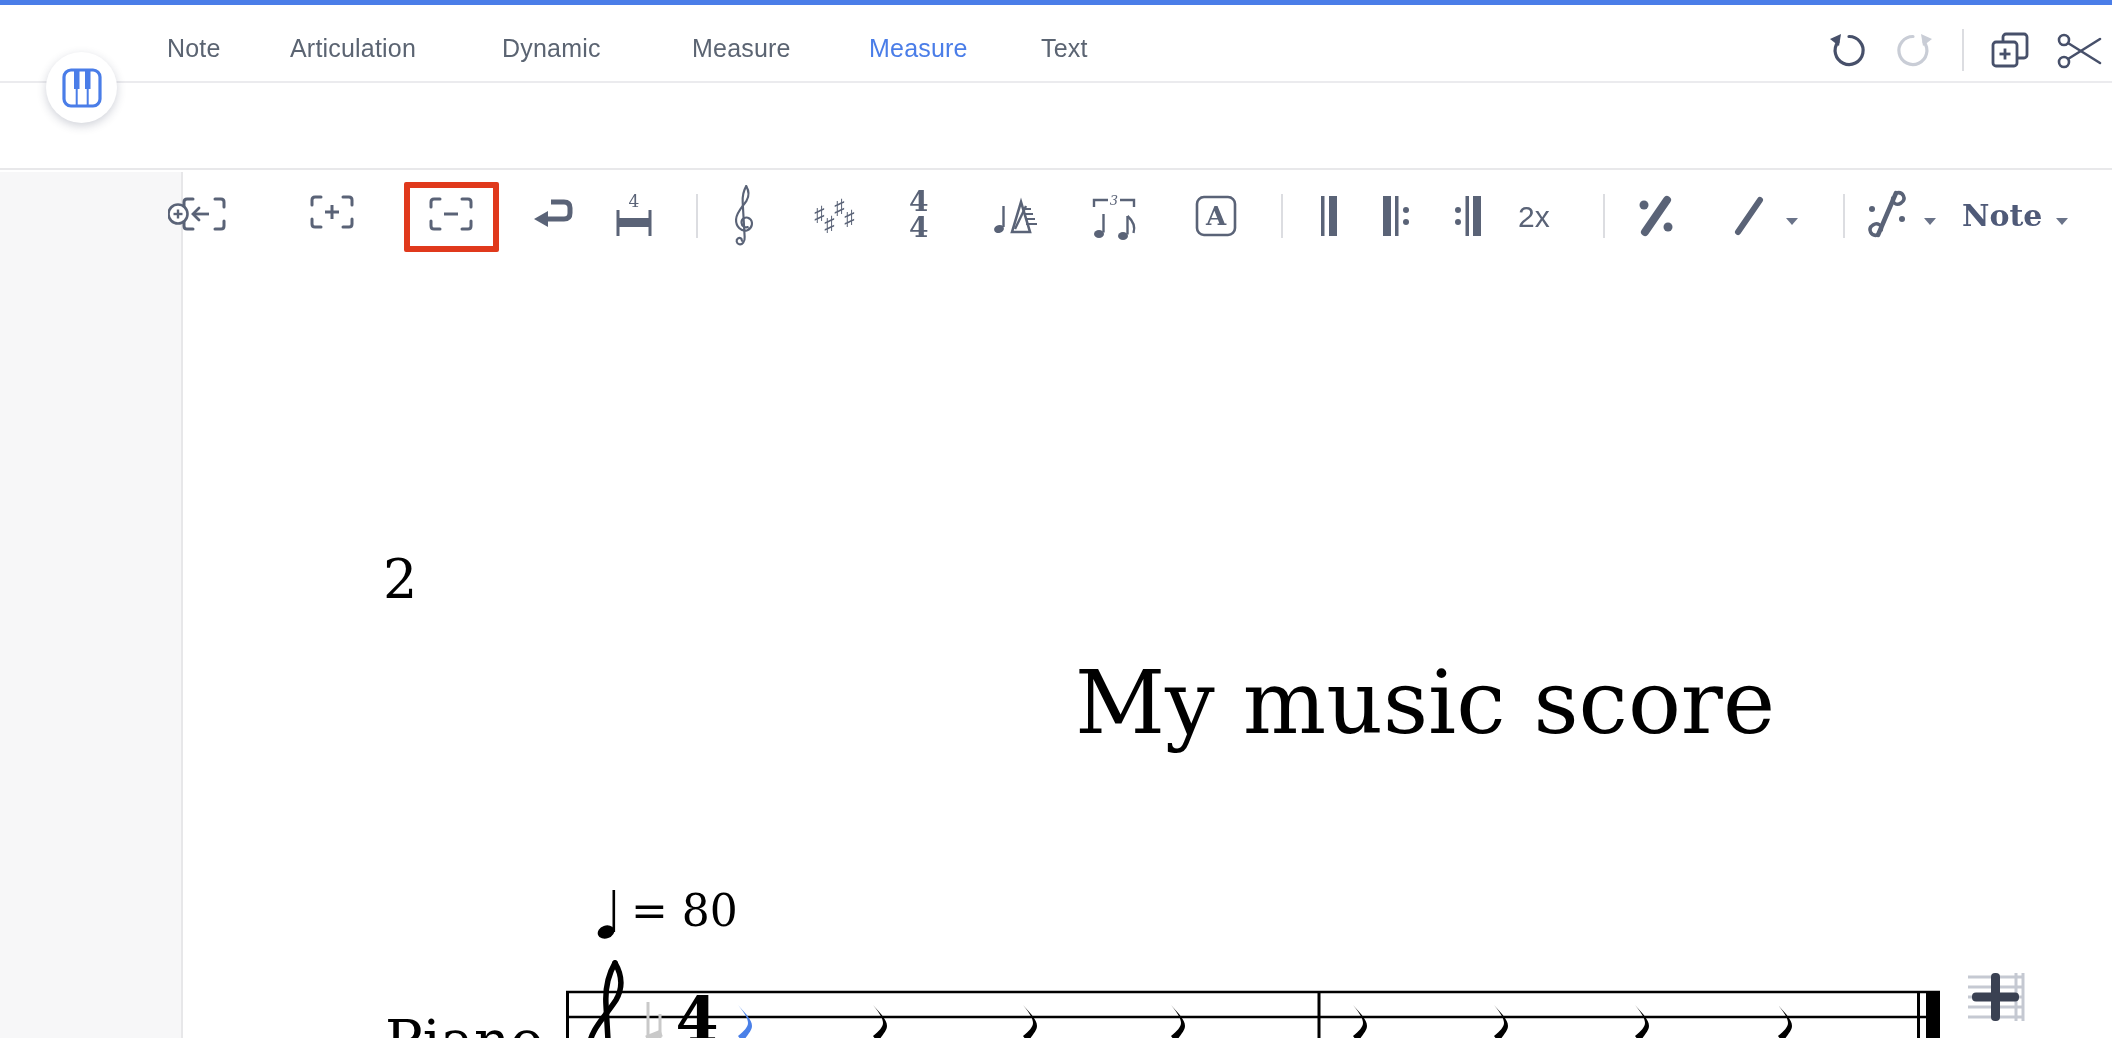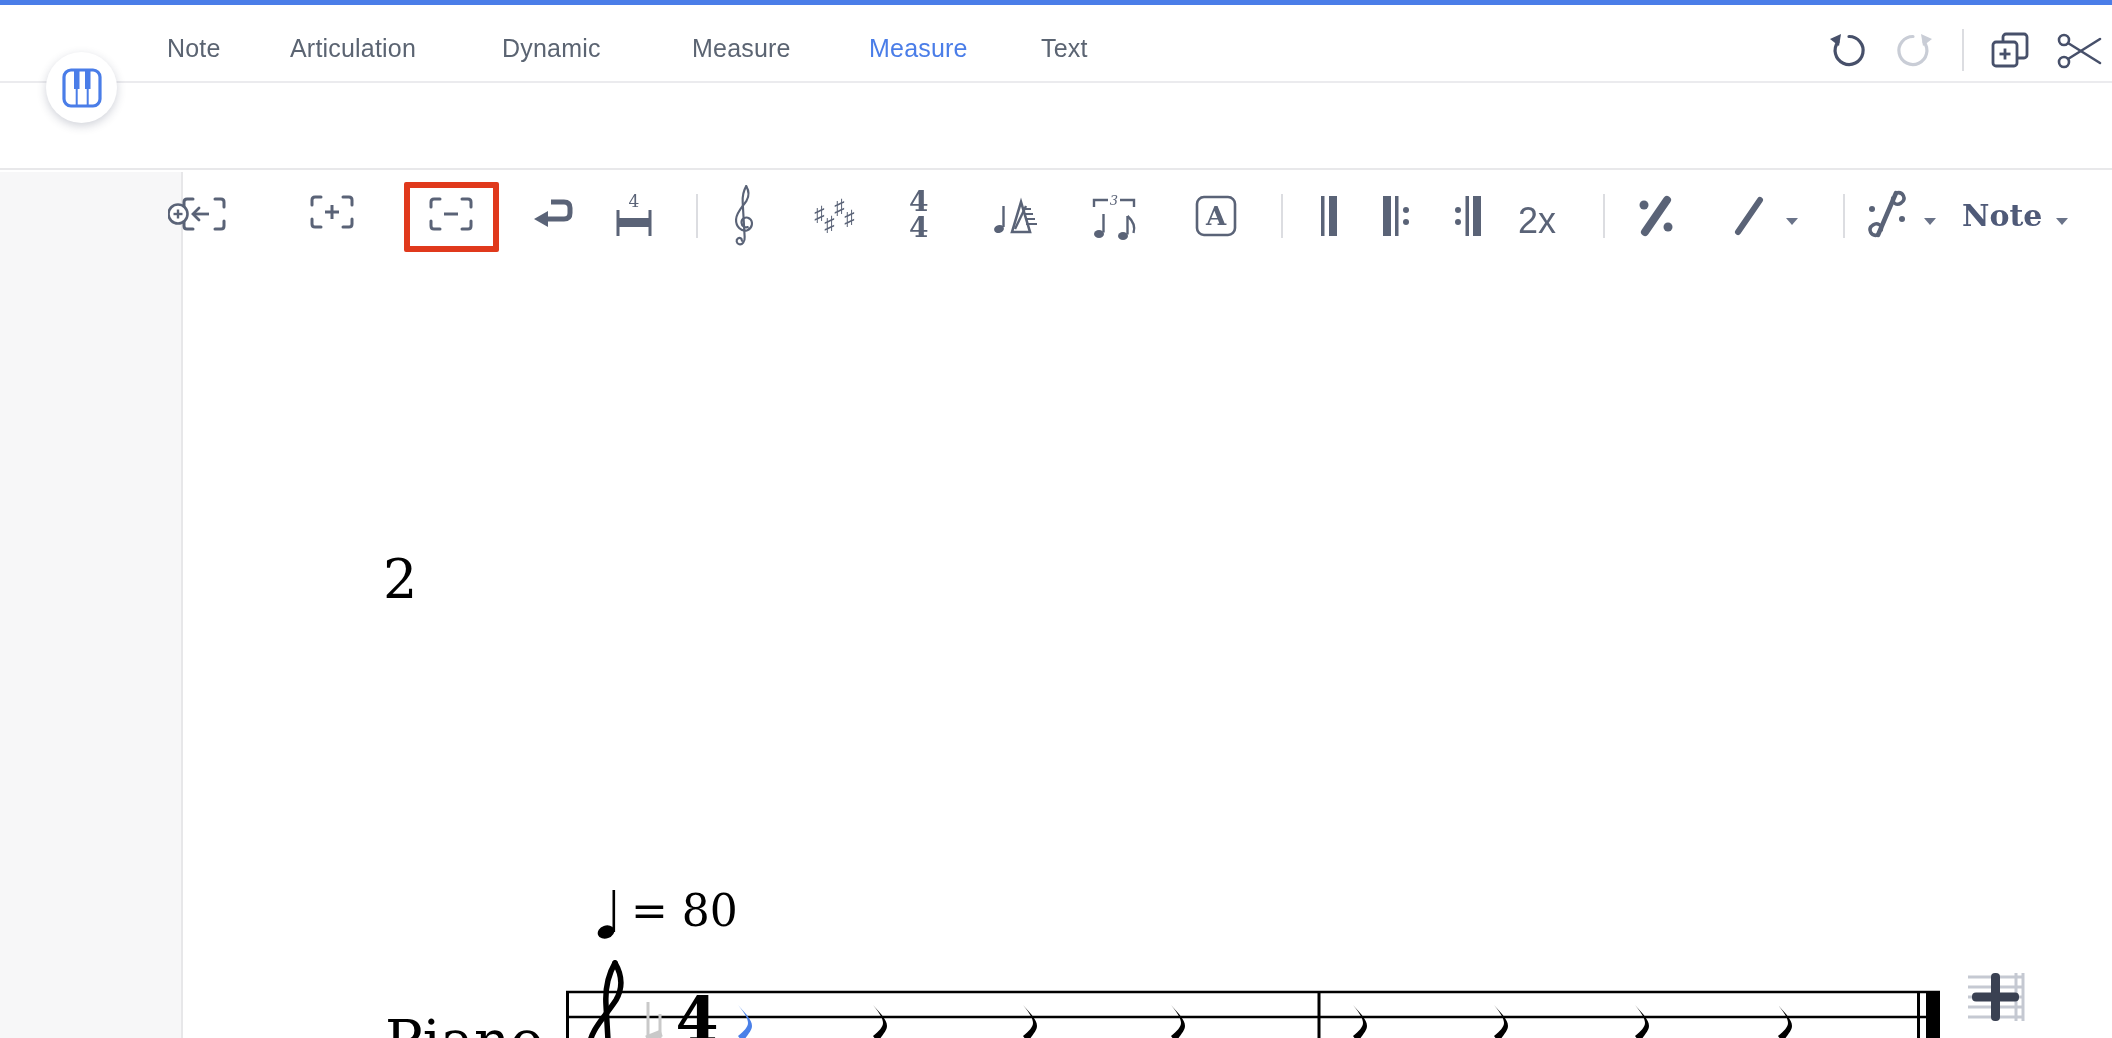--- a/index.html
+++ b/index.html
@@ -32,21 +32,21 @@
   .tbi { position:absolute; top:106px; color:#5a6377; cursor:pointer; }
   .tb-div { position:absolute; top:106px; width:2px; height:44px; background:#dcdde1; }
   .tb-insert{left:168px} .tb-add{left:310px} .tb-remove{left:429px; top:108px;}
   .tb-break{left:531px} .tb-mrest{left:612px}
   .div1{left:696px}
   .tb-clef{left:731px; top:95px;}
   .tb-keysig{left:812px} .tb-timesig{left:909px; top:101px;}
   .tb-metro{left:992px} .tb-triplet{left:1091px} .tb-textframe{left:1194px}
   .div2{left:1281px}
   .tb-dblbar{left:1316px} .tb-rptstart{left:1380px} .tb-rptend{left:1452px}
-  .tb-2x{left:1518px; top:112px; font-size:36px; color:#5a6377;}
+  .tb-2x{left:1518px; top:112px; font-size:30px; color:#5a6377;}
   .div3{left:1603px}
   .tb-rptmeasure{left:1633px} .tb-slash{left:1729px} .caret-slash{left:1784px; top:124px;}
   .div4{left:1843px}
   .tb-segno{left:1866px; top:100px;} .caret-segno{left:1922px; top:124px;}
   .tb-fine{left:1962px; top:110px; font-family:"DejaVu Serif", serif; font-weight:bold;
            font-size:30px; color:#4f5a78;}
   .caret-fine{left:2054px; top:124px;}
   .caret { position:absolute; color:#6a7389; cursor:pointer; }
 
   .red-box { position:absolute; left:404px; top:94px; width:95px; height:70px;
@@ -314,20 +314,21 @@
   <span class="tbi tb-fine">Note</span>
   <span class="caret caret-fine">
     <svg width="16" height="10" viewBox="0 0 16 10">
       <polygon points="2,2 14,2 8,9" fill="currentColor"></polygon>
     </svg>
   </span>
 </div>
 
 <div class="main">
   <span class="page-number">2</span>
+  <div class="score-title">My music score</div>
 
   <div class="tempo">
     <svg width="26" height="60" viewBox="0 0 26 60">
       <ellipse cx="9" cy="50" rx="8.5" ry="6.5" fill="#000" transform="rotate(-20 9 50)"></ellipse>
       <rect x="15.5" y="8" width="2.6" height="42" fill="#000"></rect>
     </svg>
     <span class="tempo-text">= 80</span>
   </div>
 
   <span class="instrument">Piano</span>

